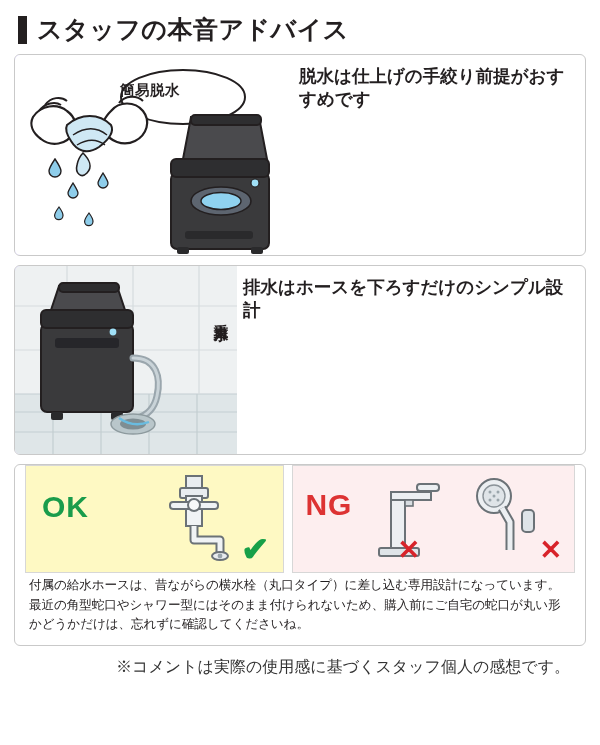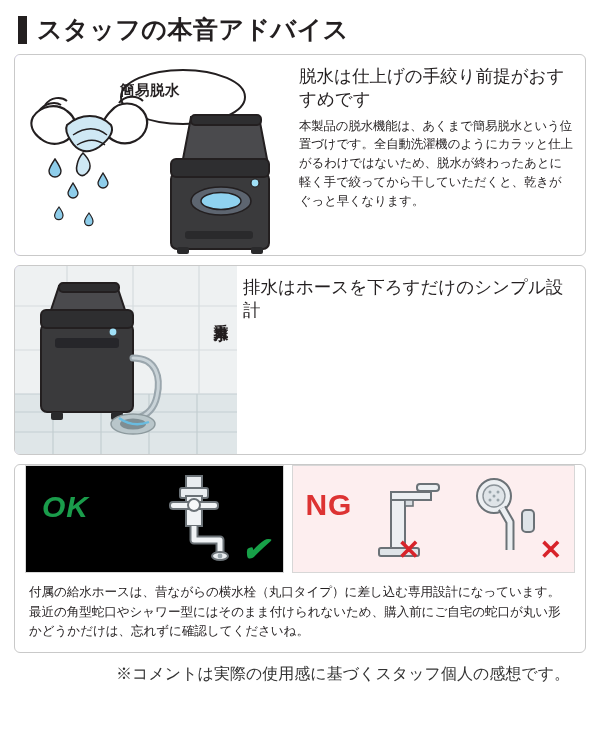--- a/index.html
+++ b/index.html
@@ -57,21 +57,21 @@
     flex: 0 0 auto;
     position: relative;
     background: #c4b5fd;
   }
   .txt {
     flex: 1 1 auto;
     padding: 10px 12px 8px 6px;
   }
   .sec-title {
     font-size: 17.5px;
-    font-weight: normal;
+    font-weight: bold;
     line-height: 1.3;
     margin: 0 0 6px 0;
   }
   .sec-body {
     font-size: 12.4px;
     line-height: 1.52;
     margin: 0;
     letter-spacing: -0.1px;
   }
 
@@ -112,21 +112,21 @@
   .okng {
     display: flex;
     gap: 0;
     padding: 0 10px;
   }
   .okbox, .ngbox {
     position: relative;
     height: 108px;
     border: 1px solid #d7d7d7;
   }
-  .okbox { width: 268px; background: #000000; font-style: italic; }
+  .okbox { width: 268px; background: #fef9c3; }
   .ngbox { width: 292px; background: #fdeeef; margin-left: 8px; text-align: right; }
   .ok-label {
     position: absolute;
     left: 16px; top: 24px;
     font-size: 30px; font-weight: bold;
     color: #1a9c4b;
     letter-spacing: 1px;
   }
   .ng-label {
     position: absolute;
@@ -144,21 +144,21 @@
     position: absolute;
     font-size: 27px; color: #d8232a; font-weight: bold;
     line-height: 1;
   }
   .x1 { left: 104px; bottom: 8px; }
   .x2 { right: 12px; bottom: 8px; }
 
   .note {
     font-size: 12.6px;
     line-height: 1.55;
-    padding: 10px 14px 10px 14px;
+    padding: 3px 14px 10px 14px;
     letter-spacing: -0.1px;
   }
 
   .footnote {
     font-size: 16px;
     text-align: right;
     color: #333;
     padding: 2px 16px 0 0;
   }
 
@@ -209,21 +209,20 @@
           <ellipse cx="206" cy="146" rx="20" ry="8.5" fill="#8fd2ef" stroke="#231f20" stroke-width="1.4"></ellipse>
           <circle cx="240" cy="128" r="4" fill="#9fe0f7" stroke="#231f20" stroke-width="1.2"></circle>
           <rect x="170" y="176" width="68" height="8" rx="3" fill="#2a2a2c"></rect>
           <rect x="162" y="192" width="12" height="7" rx="2" fill="#2a2a2c"></rect>
           <rect x="236" y="192" width="12" height="7" rx="2" fill="#2a2a2c"></rect>
         </svg>
         <div class="bubble-label">簡易脱水</div>
       </div>
       <div class="txt">
         <h2 class="sec-title">脱水は仕上げの手絞り前提がおすすめです</h2>
-        <p class="sec-body">本製品の脱水機能は、あくまで簡易脱水という位置づけです。全自動洗濯機のようにカラッと仕上がるわけではないため、脱水が終わったあとに軽く手で絞ってから干していただくと、乾きがぐっと早くなります。</p>
       </div>
     </div>
   </div>
 
   <div class="card">
     <div class="row">
       <div class="illus illus2">
         <svg width="222" height="188" viewBox="0 0 222 188" aria-hidden="true">
           <rect x="0" y="0" width="222" height="188" fill="#eef1f2"></rect>
 

